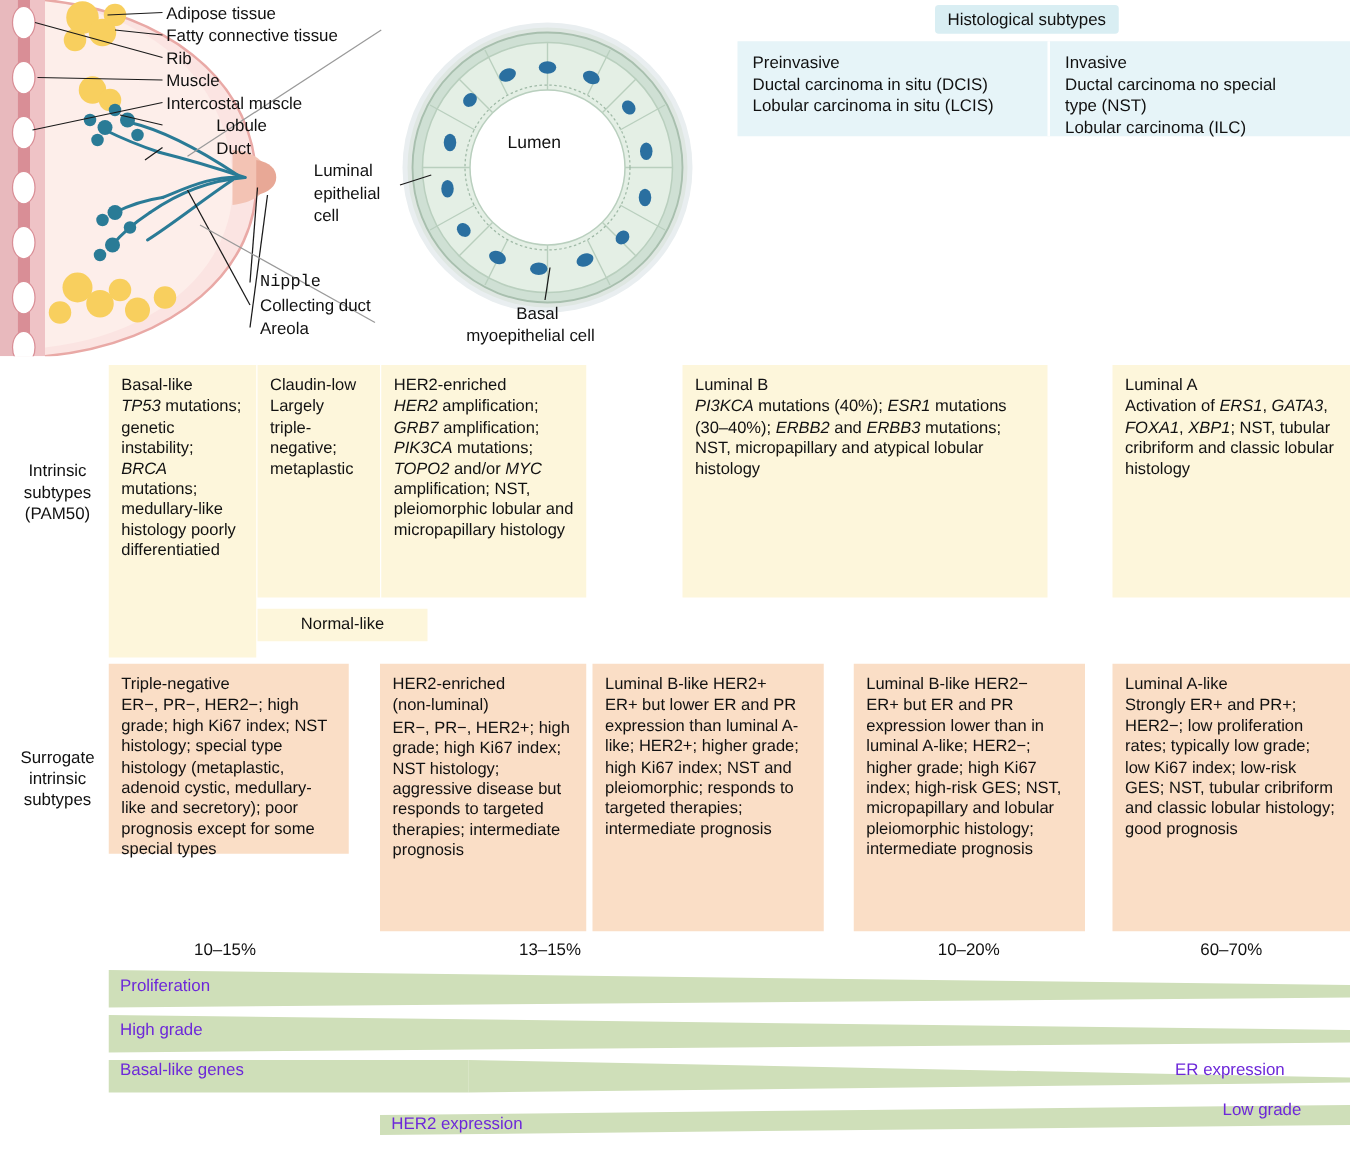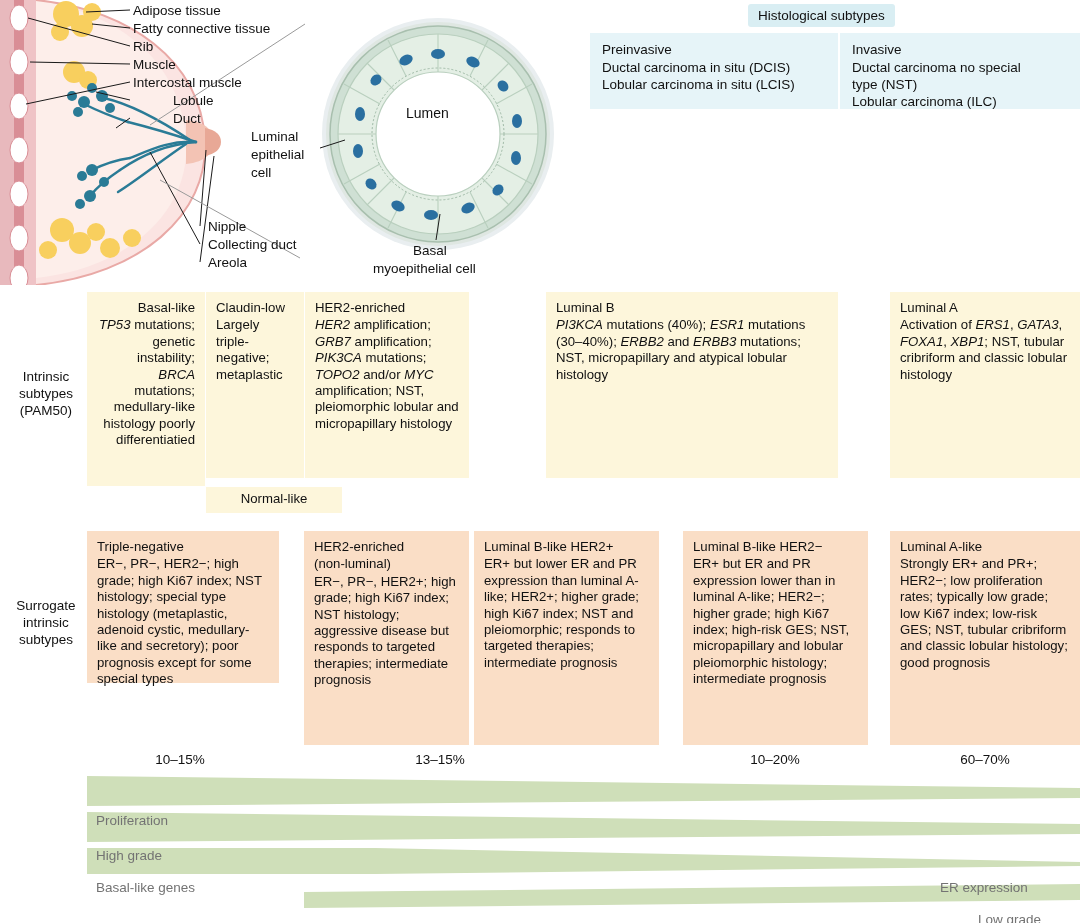--- a/index.html
+++ b/index.html
@@ -93,23 +93,22 @@
     font-size: 13.5px;
     color: #111;
     text-align: center;
   }
 
   
   #wedges { left: 0; top: 770px; width: 1080px; height: 153px; }
   .wedge-label {
     position: absolute;
     font-size: 13.5px;
-    color: #737373;
+    color: #6d28d9;
     white-space: nowrap;
-    margin-top: 32px;
   }
 </style>
 </head>
 <body>
 
 <div class="abs" id="anatomy">
   <svg width="580" height="285" viewBox="0 0 580 285" xmlns="http://www.w3.org/2000/svg">
     <defs>
       <clipPath id="breastClip">
         <rect x="0" y="0" width="250" height="285"></rect>
@@ -246,21 +245,21 @@
     </g>
   </svg>
 
   <div class="lead-label" style="left:133px; top:3px;">Adipose tissue</div>
   <div class="lead-label" style="left:133px; top:21px;">Fatty connective tissue</div>
   <div class="lead-label" style="left:133px; top:39px;">Rib</div>
   <div class="lead-label" style="left:133px; top:57px;">Muscle</div>
   <div class="lead-label" style="left:133px; top:75px;">Intercostal muscle</div>
   <div class="lead-label" style="left:173px; top:93px;">Lobule</div>
   <div class="lead-label" style="left:173px; top:111px;">Duct</div>
-  <div class="lead-label" style="left:208px; top:219px;">Nipple</div>
+  <div class="lead-label" style="left:208px; top:219px;font-family:Liberation Mono, monospace;">Nipple</div>
   <div class="lead-label" style="left:208px; top:237px;">Collecting duct</div>
   <div class="lead-label" style="left:208px; top:255px;">Areola</div>
 
   <div class="lead-label" style="left:406px; top:105px; font-size:14px;">Lumen</div>
 
   <div class="lead-label" style="left:251px; top:129px;">Luminal</div>
   <div class="lead-label" style="left:251px; top:147px;">epithelial</div>
   <div class="lead-label" style="left:251px; top:165px;">cell</div>
 
   <div class="lead-label" style="left:413px; top:243px;">Basal</div>
@@ -295,21 +294,21 @@
   <div>subtypes</div>
   <div>(PAM50)</div>
 </div>
 
 <div class="abs row-label" id="lbl-surrogate">
   <div>Surrogate</div>
   <div>intrinsic</div>
   <div>subtypes</div>
 </div>
 
-<div class="card yellow" style="left:87px; top:292px; width:118px; height:194px;text-align:right;">
+<div class="card yellow" style="left:87px; top:292px; width:118px; height:234px;">
   <div class="title">Basal-like</div>
   <div class="body">
     <span class="italic">TP53</span> mutations; genetic instability; <span class="italic">BRCA</span> mutations; medullary-like histology poorly differentiatied
   </div>
 </div>
 
 <div class="card yellow" style="left:206px; top:292px; width:98px; height:186px;">
   <div class="title">Claudin-low</div>
   <div class="body">Largely triple-negative; metaplastic</div>
 </div>

